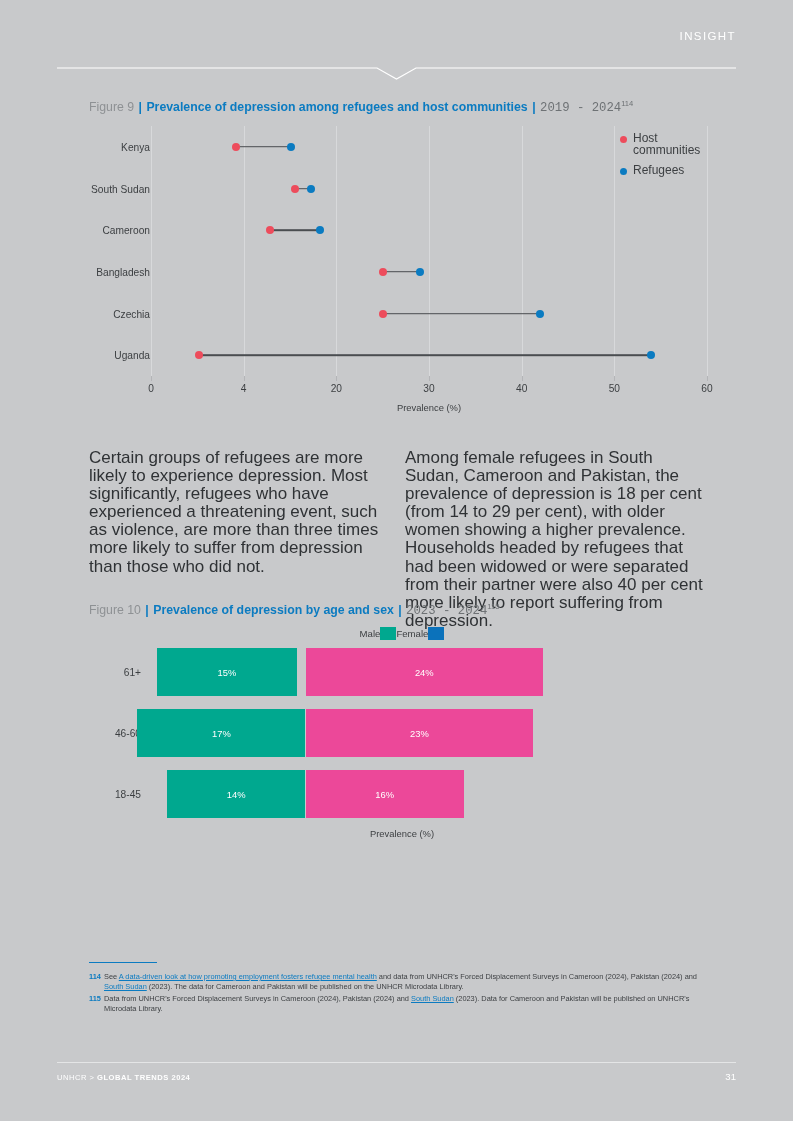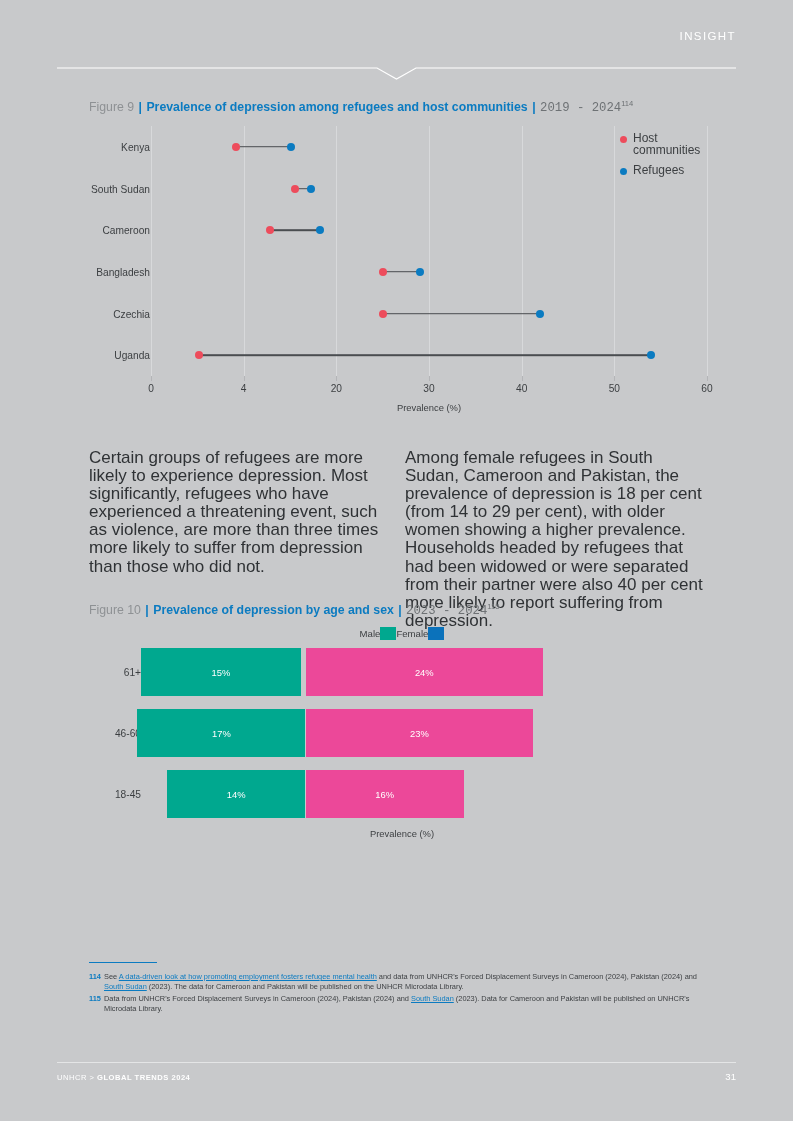--- a/index.html
+++ b/index.html
@@ -392,21 +392,21 @@
   <div id="fig10">
     <div class="f10-legend" id="f10-legend">
         <span>Male</span>
         <span class="f10-legend-swatch" style="background: rgb(0, 168, 143);"></span>
         <span>Female</span>
         <span class="f10-legend-swatch" style="background: rgb(11, 114, 187);"></span>
       </div>
     <div class="f10-plot" id="f10-plot">
         <div class="f10-row" style="top: 0px;">
           <div class="f10-ylabel">61+</div>
-          <div class="f10-seg male" style="left: 52px; width: 160px;">15%</div>
+          <div class="f10-seg male" style="left: 68px; width: 140px;">15%</div>
           <div class="f10-seg female" style="left: 216.5px; width: 237.6px;">24%</div>
         </div>
         <div class="f10-row" style="top: 61px;">
           <div class="f10-ylabel">46-60</div>
           <div class="f10-seg male" style="left: 48.2px; width: 168.3px;">17%</div>
           <div class="f10-seg female" style="left: 216.5px; width: 227.7px;">23%</div>
         </div>
         <div class="f10-row" style="top: 122px;">
           <div class="f10-ylabel">18-45</div>
           <div class="f10-seg male" style="left: 77.9px; width: 138.6px;">14%</div>

